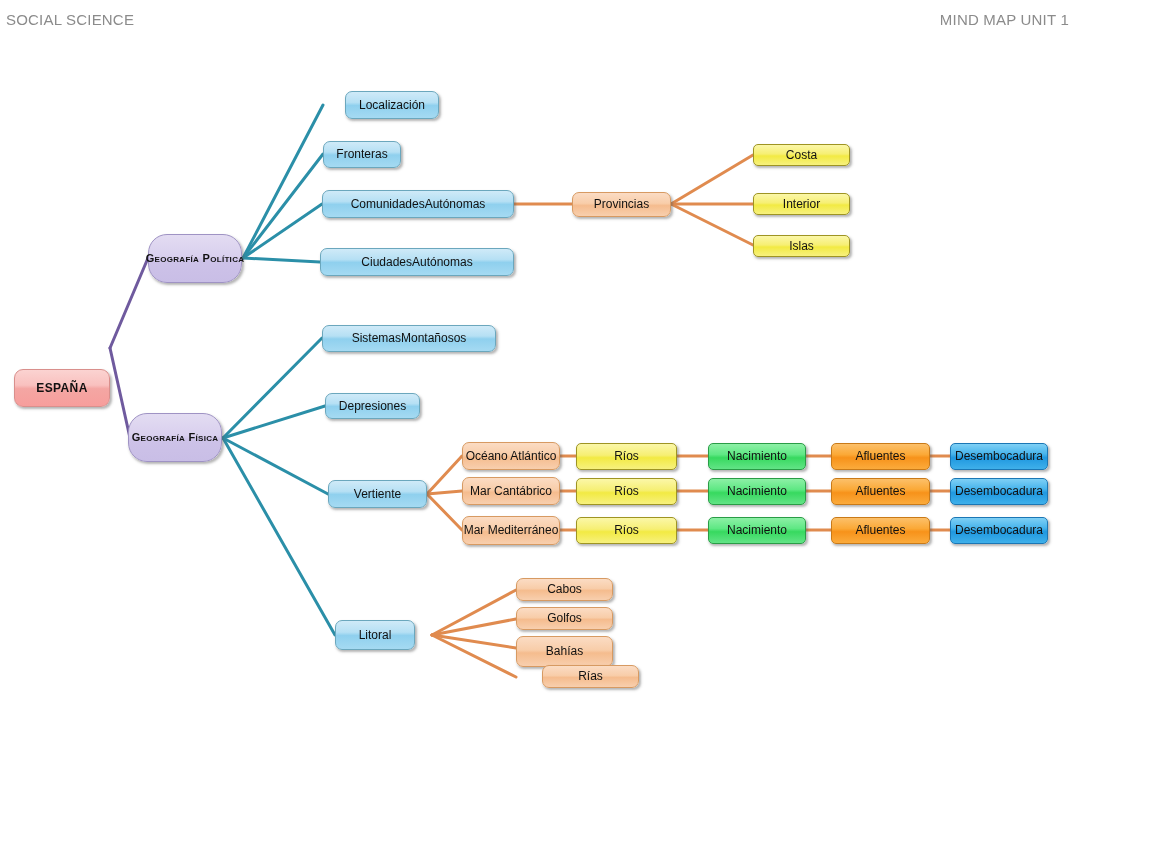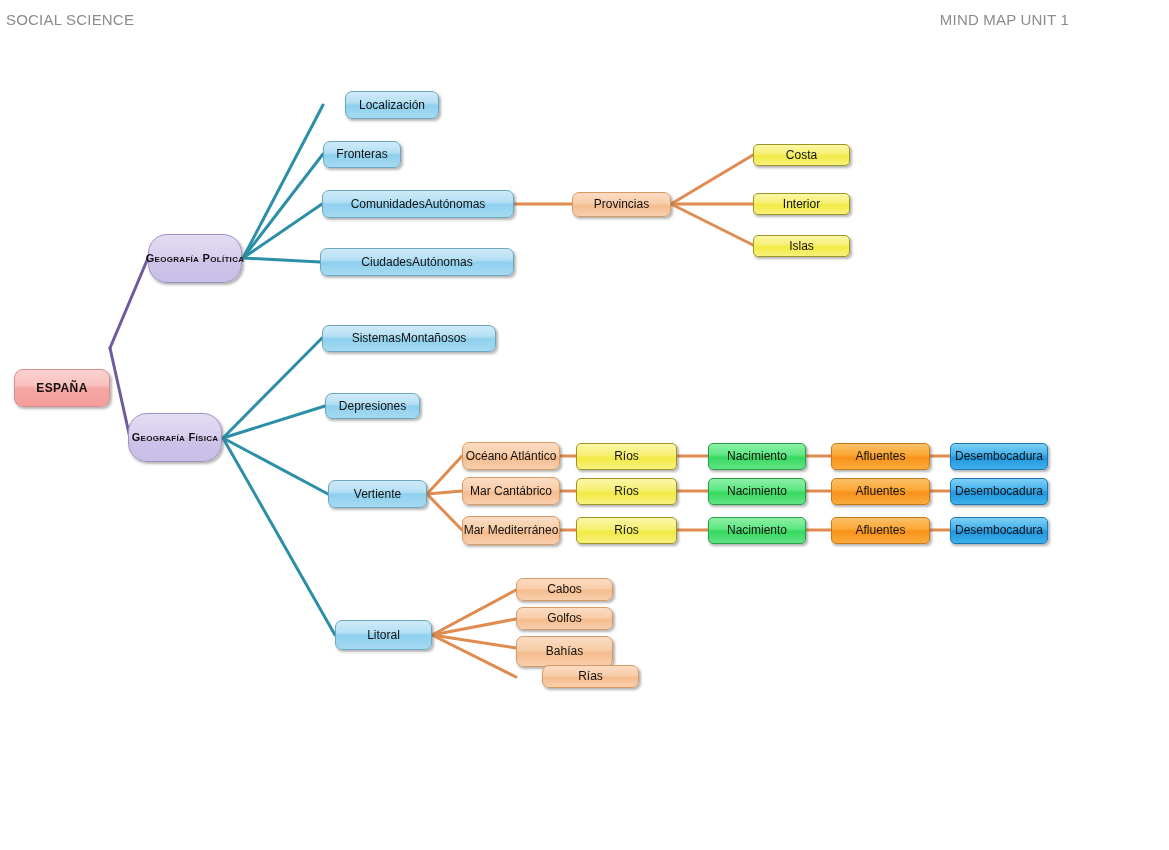--- a/index.html
+++ b/index.html
@@ -218,20 +218,20 @@
   <div class="node n-yellow" style="left:576px; top:478px; width:101px; height:27px;">Ríos</div>
   <div class="node n-green" style="left:708px; top:478px; width:98px;  height:27px;">Nacimiento</div>
   <div class="node n-orange" style="left:831px; top:478px; width:99px;  height:27px;">Afluentes</div>
   <div class="node n-deepblue" style="left:950px; top:478px; width:98px;  height:27px;">Desembocadura</div>
 
   <div class="node n-yellow" style="left:576px; top:517px; width:101px; height:27px;">Ríos</div>
   <div class="node n-green" style="left:708px; top:517px; width:98px;  height:27px;">Nacimiento</div>
   <div class="node n-orange" style="left:831px; top:517px; width:99px;  height:27px;">Afluentes</div>
   <div class="node n-deepblue" style="left:950px; top:517px; width:98px;  height:27px;">Desembocadura</div>
 
-  <div class="node n-blue" style="left:335px; top:620px; width:97px;  height:30px;">Litoral</div>
+  <div class="node n-blue" style="left:335px; top:620px; width:80px;  height:30px;">Litoral</div>
 
   <div class="node n-peach" style="left:516px; top:578px; width:97px;  height:23px;">Cabos</div>
   <div class="node n-peach" style="left:516px; top:607px; width:97px;  height:23px;text-align:right;">Golfos</div>
   <div class="node n-peach" style="left:516px; top:636px; width:97px;  height:31px;">Bahías</div>
   <div class="node n-peach" style="left:516px; top:665px; width:97px;  height:23px;margin-left:26px;">Rías</div>
 
 </div>
 
 </body></html>

